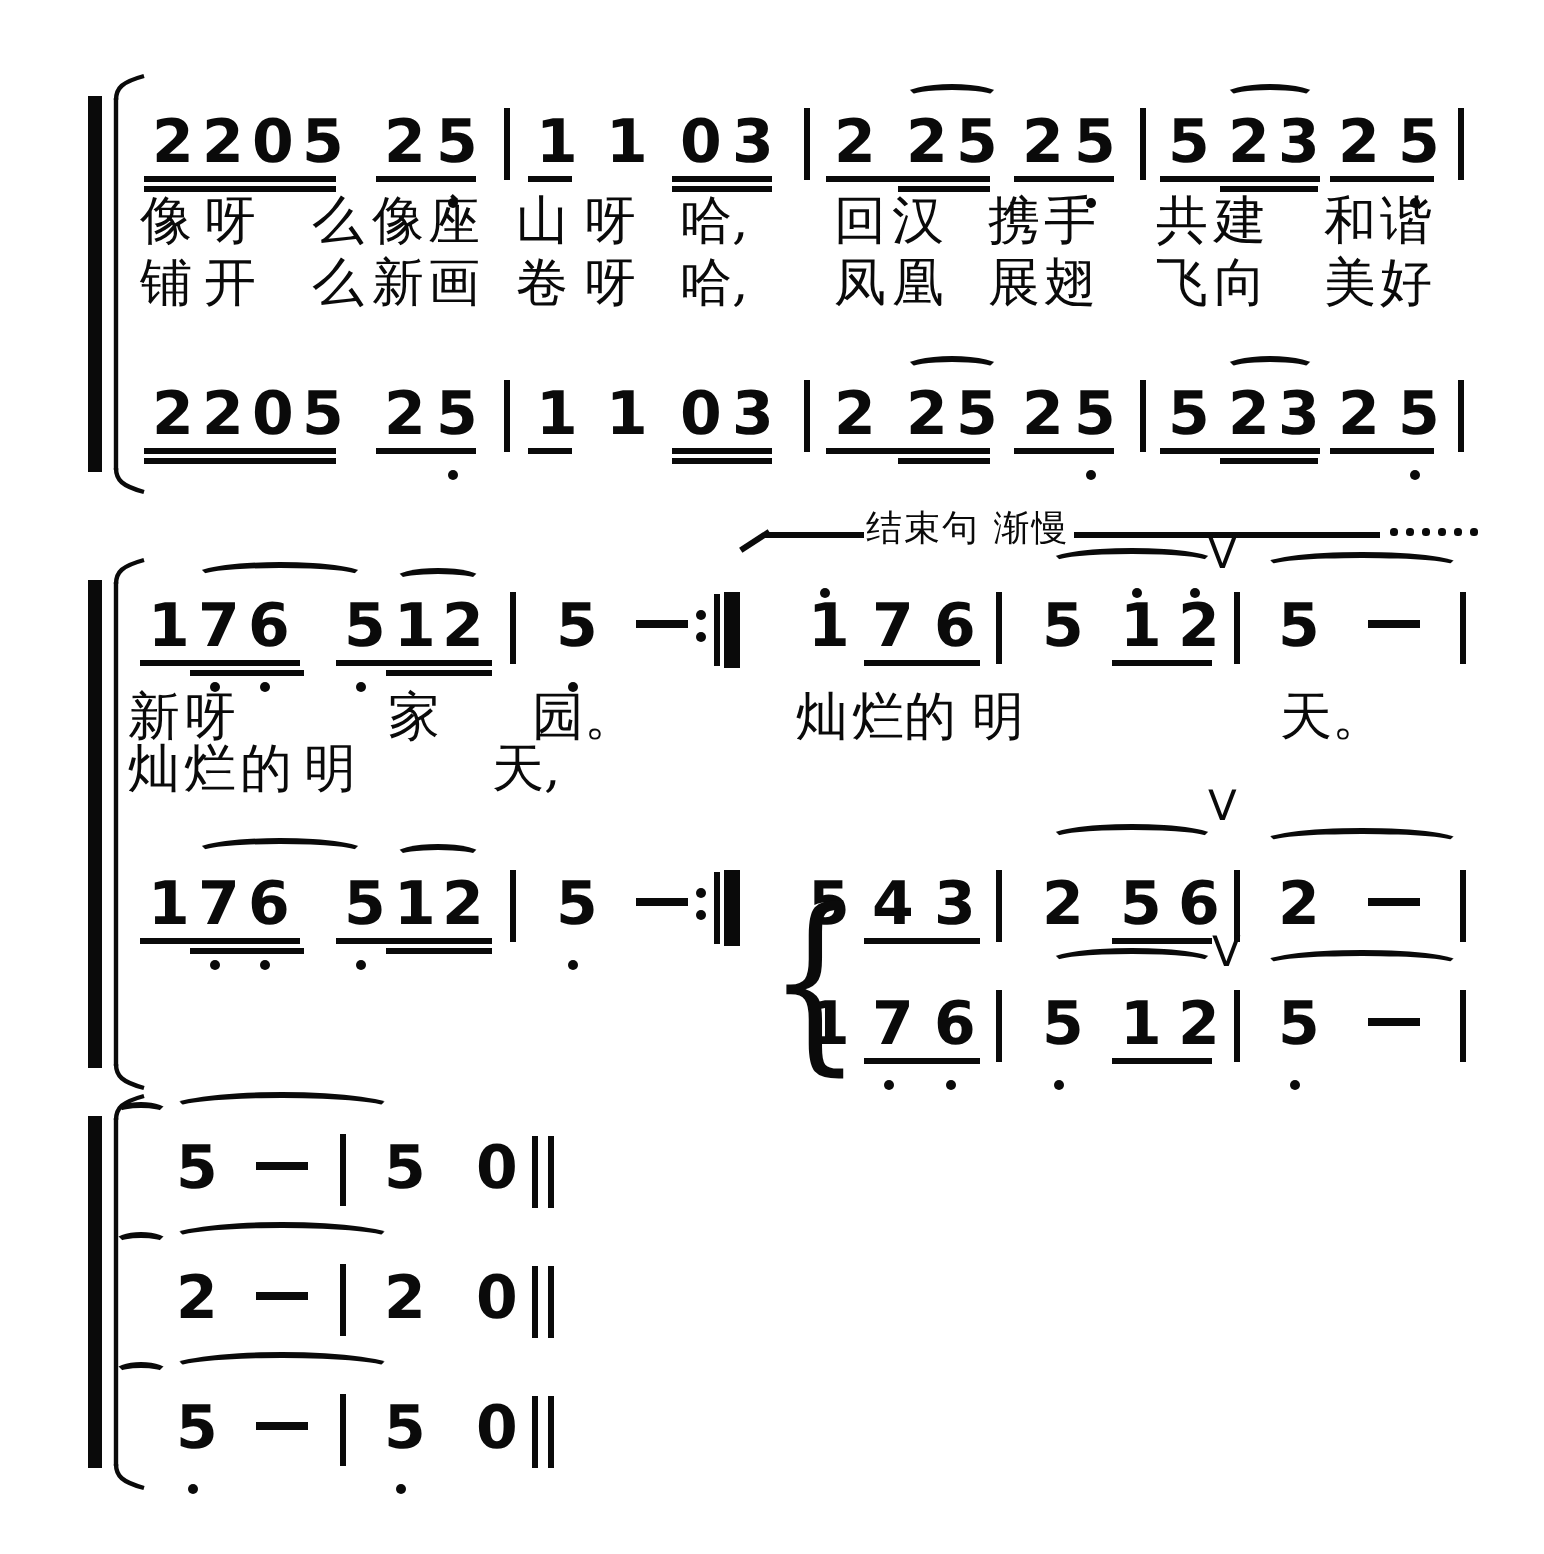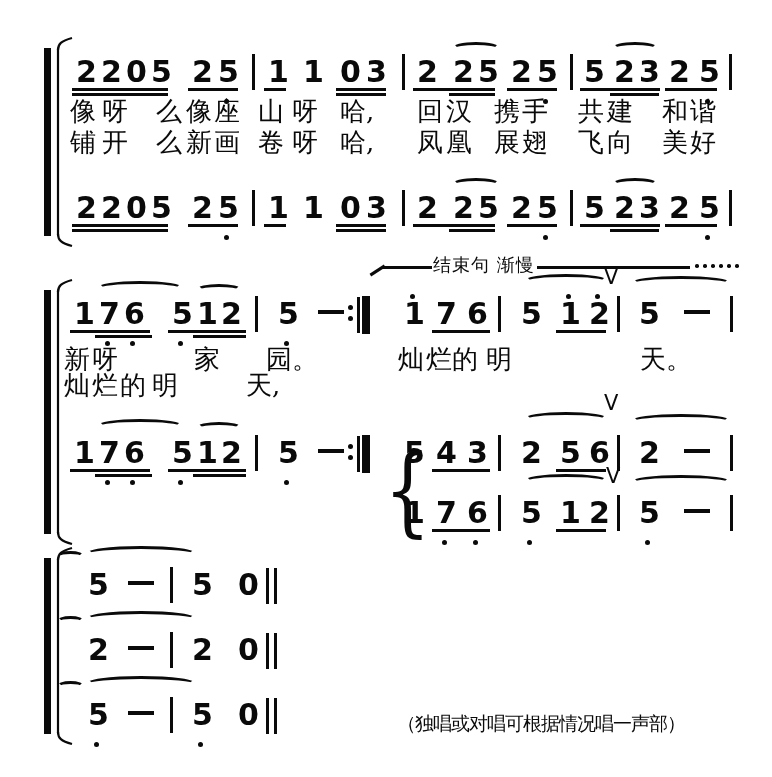--- a/index.html
+++ b/index.html
@@ -317,14 +317,13 @@
       <div class="vbar" style="left: 170px; top: 697px; position: absolute;"></div>
       <div class="note" style="left: 192px; top: 700px; position: absolute;">5</div>
       <div class="odot" style="left: 198px; top: 742px; position: absolute;"></div>
       <div class="note" style="left: 238px; top: 700px; position: absolute;">0</div>
       <div class="vbar" style="left: 266px; top: 698px; position: absolute;"></div>
       <div class="vbar" style="left: 274px; top: 698px; position: absolute;"></div>
       <div class="slur" style="left: 85px; top: 676px; width: 112px; height: 16px; position: absolute;"></div>
       <div class="slur" style="left: 57px; top: 681px; width: 27px; height: 10px; position: absolute;"></div>
     </div>
   <div class="ending-label">结束句 渐慢</div>
-  <div class="footnote">（独唱或对唱可根据情况唱一声部）</div>
 </div>
 
 </body></html>

